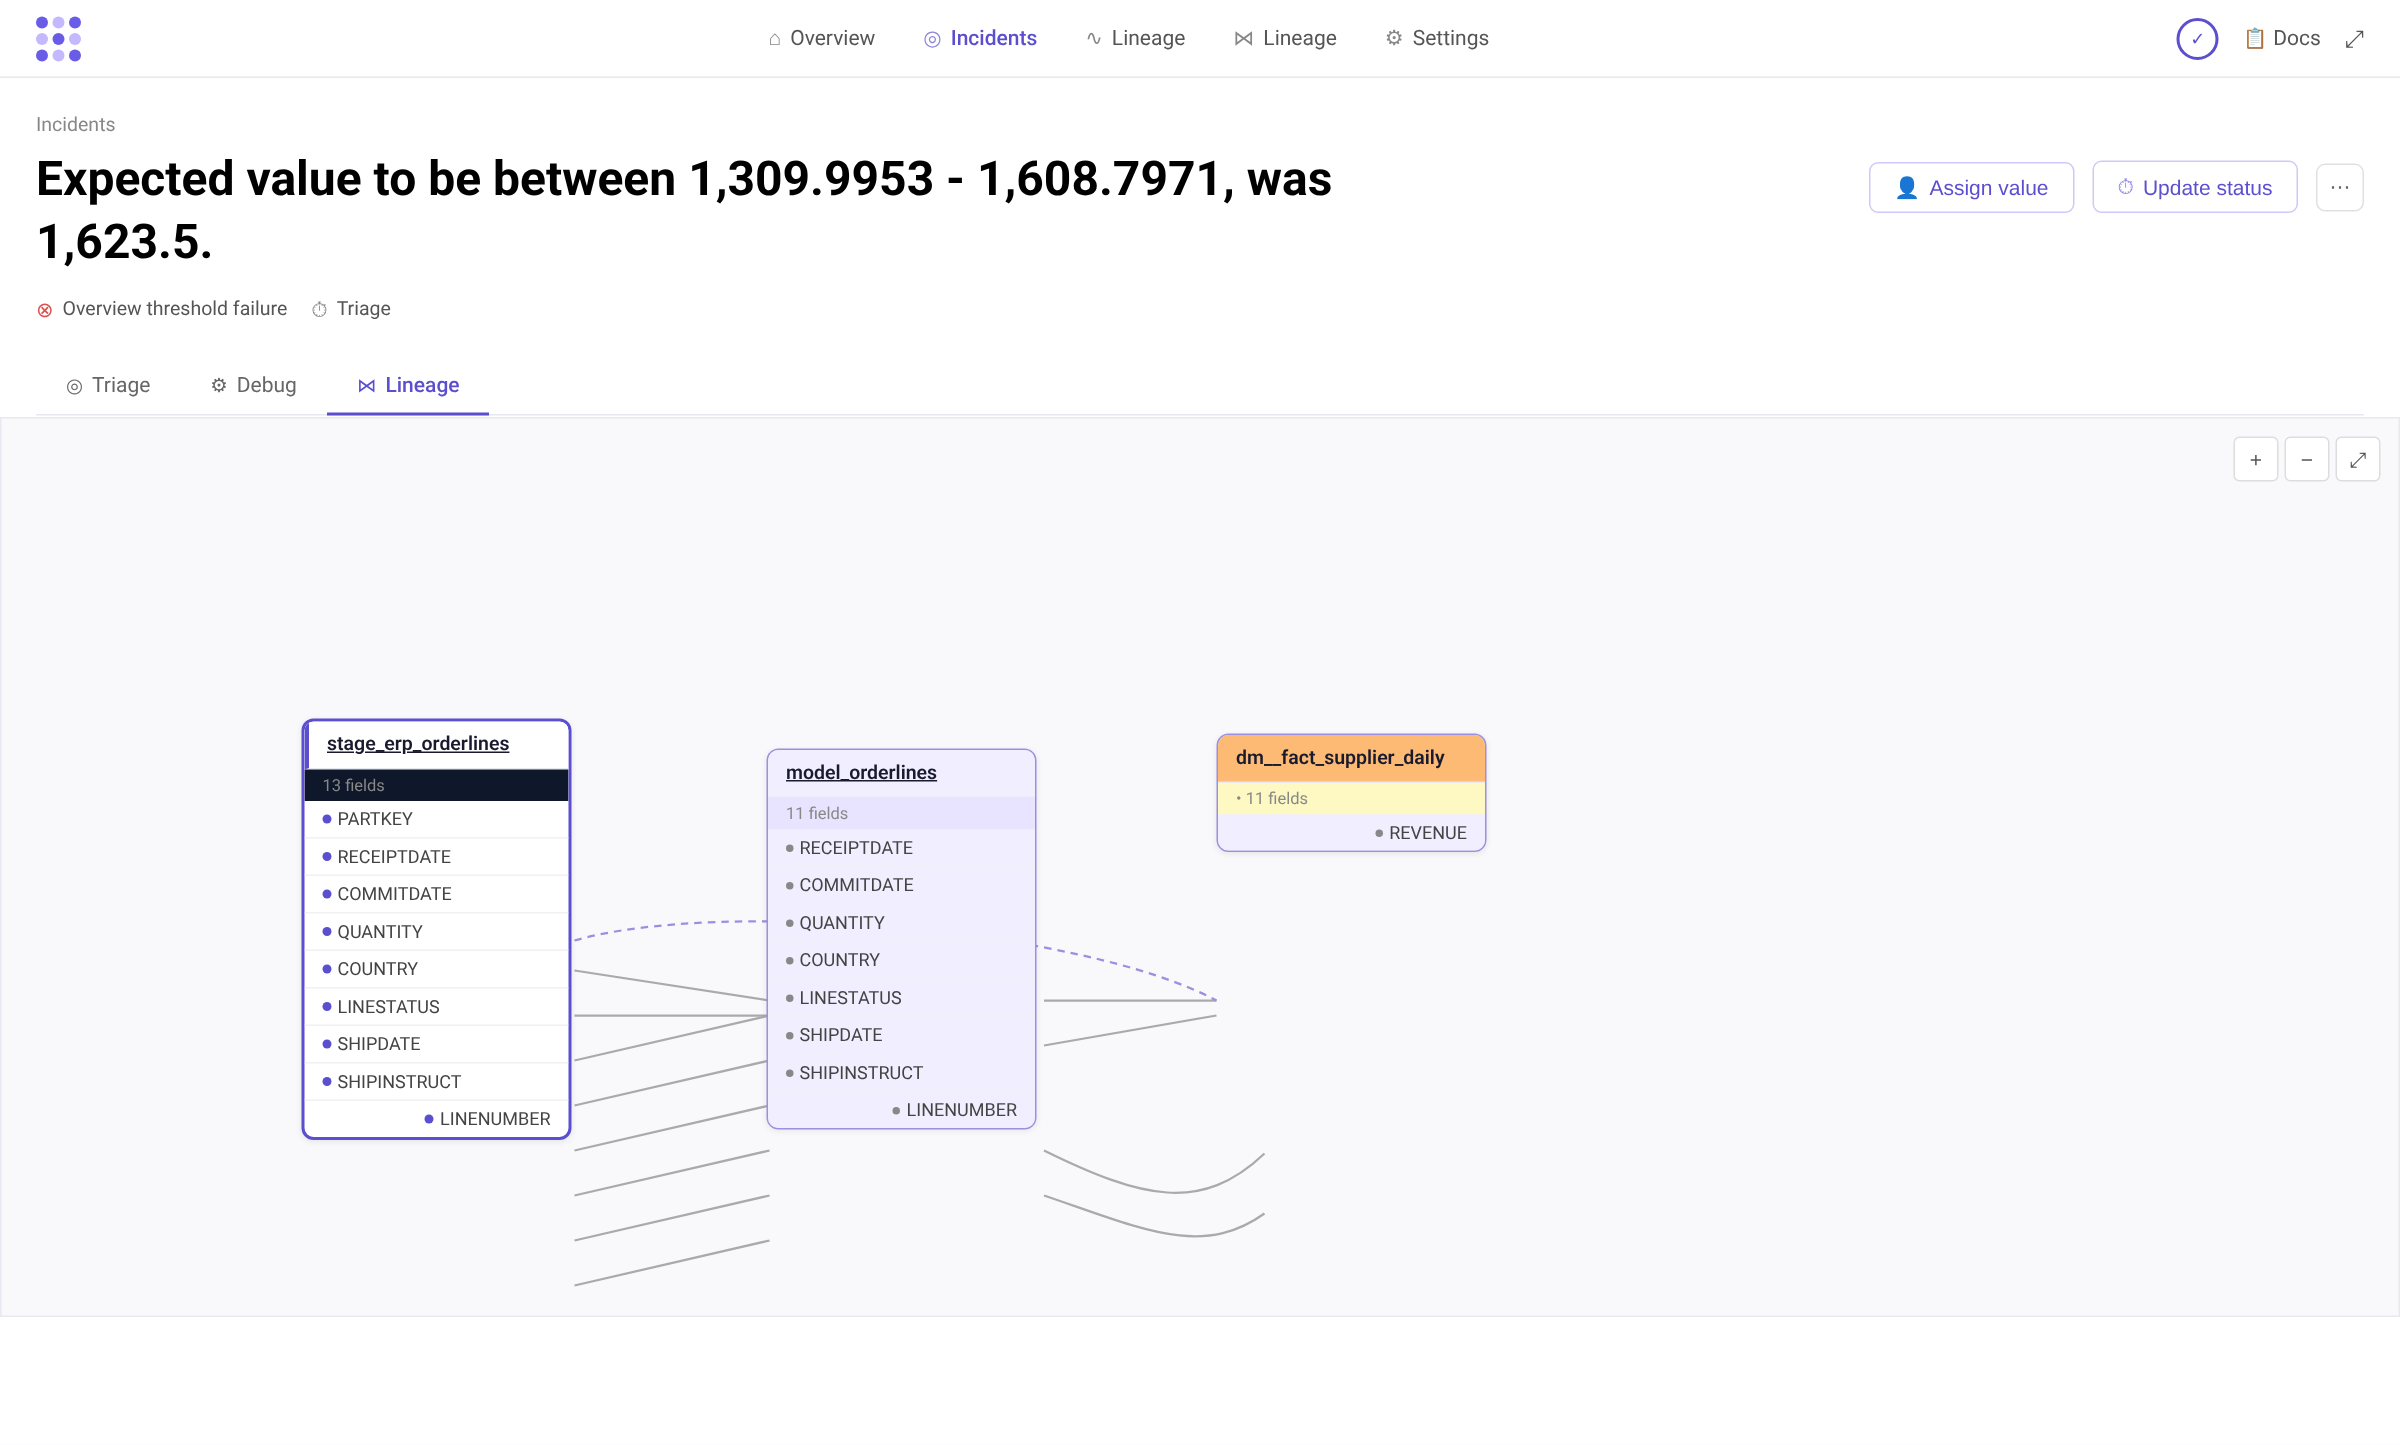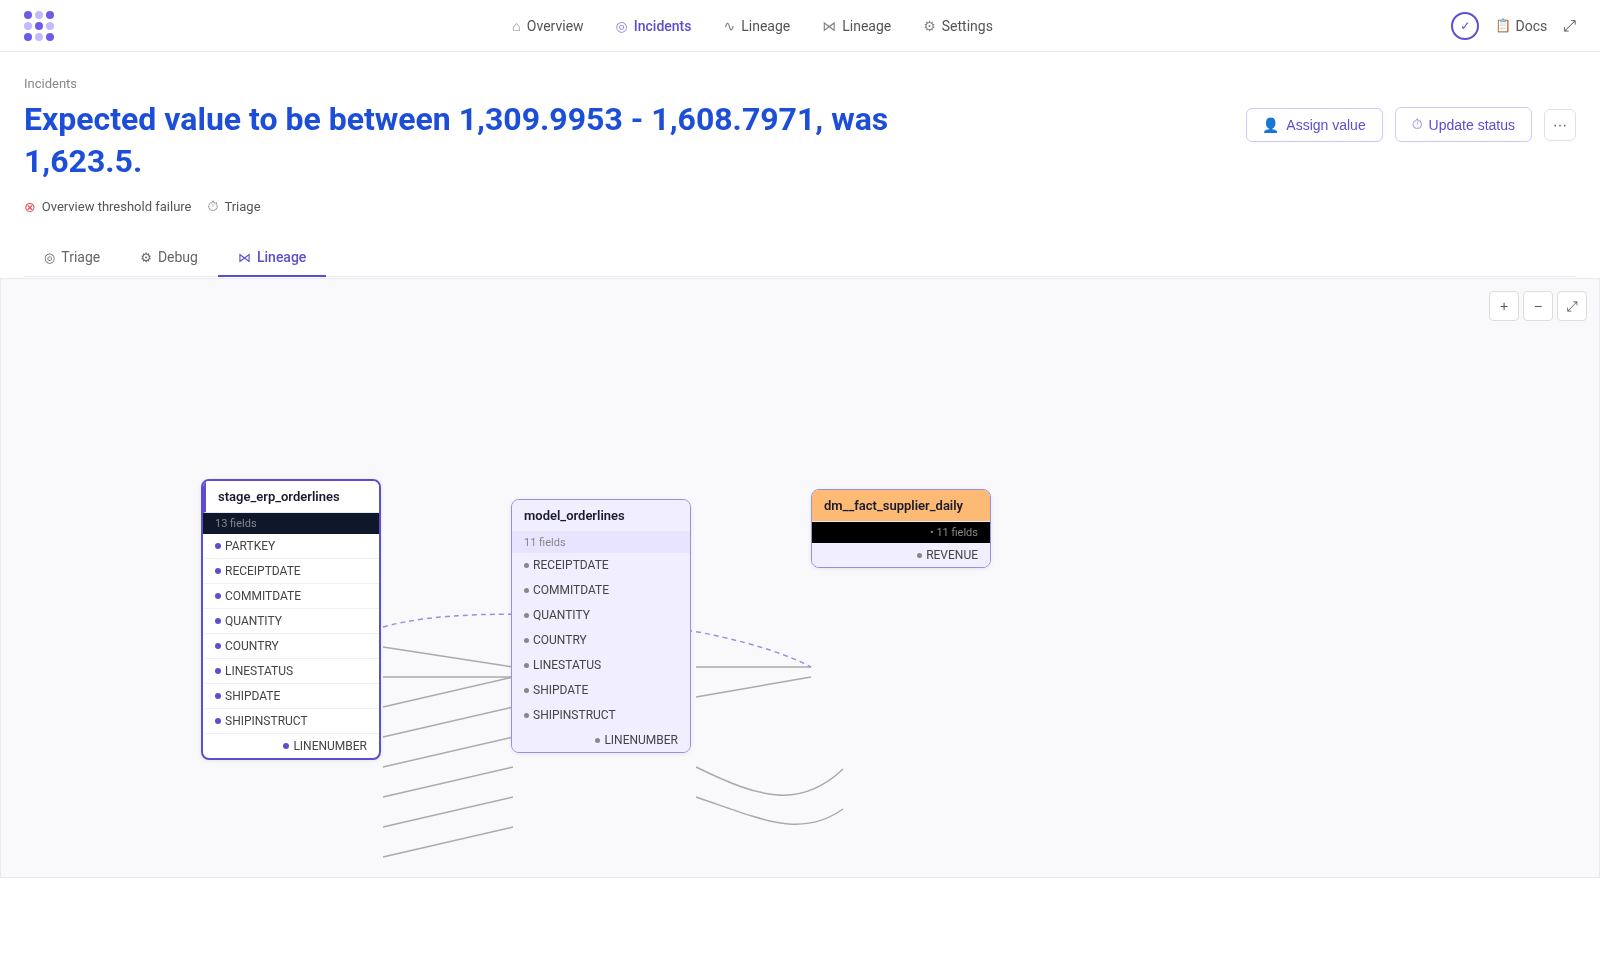--- a/index.html
+++ b/index.html
@@ -30,21 +30,21 @@
       display: flex; align-items: center; justify-content: center; color: #5b4fcf; font-size: 12px;
     }
     .docs-link { display: flex; align-items: center; gap: 4px; color: #555; font-size: 14px; cursor: pointer; }
     .expand-btn { color: #555; font-size: 16px; cursor: pointer; }
 
     
     .content { padding: 24px 24px 0 24px; }
     .breadcrumb { font-size: 13px; color: #888; margin-bottom: 8px; }
 
     .incident-header { display: flex; align-items: flex-start; justify-content: space-between; margin-bottom: 16px; }
-    .incident-title { font-size: 32px; font-weight: 700; color: #1d4ed8; max-width: 900px; line-height: 1.3; }
+    .incident-title { font-size: 32px; font-weight: 700; color: #000000; max-width: 900px; line-height: 1.3; }
 
     .header-actions { display: flex; align-items: center; gap: 12px; flex-shrink: 0; margin-top: 8px; }
     .btn-outline {
       display: flex; align-items: center; gap: 6px; padding: 8px 16px;
       border: 1px solid #d0c8f8; border-radius: 6px; background: #fff;
       color: #5b4fcf; font-size: 14px; cursor: pointer; white-space: nowrap;
     }
     .more-btn { width: 32px; height: 32px; border: 1px solid #e0e0e0; border-radius: 6px; display: flex; align-items: center; justify-content: center; cursor: pointer; color: #666; }
 
     .incident-tags { display: flex; align-items: center; gap: 16px; margin-bottom: 24px; }
@@ -81,21 +81,21 @@
       background: #fff; border: 1px solid #c8c0f0; border-radius: 8px;
       min-width: 180px; overflow: hidden; box-shadow: 0 1px 4px rgba(0,0,0,0.08);
       position: relative;
     }
     .node-card.highlighted { border-color: #5b4fcf; border-width: 2px; }
 
     .node-header {
       padding: 8px 12px; font-weight: 600; font-size: 13px; color: #1a1a2e;
       background: #fff; border-bottom: 1px solid #e8e8f0;
     }
-    .node-header.purple-accent { border-left: 3px solid #5b4fcf; }
+    .node-header.purple-accent { border-left: 3px solid #5b4fcf; text-decoration: underline; }
     .node-fields-count { font-size: 11px; color: #888; font-weight: 400; padding: 4px 12px; background: #0f172a; }
 
     .node-field {
       padding: 5px 12px; font-size: 12px; color: #444; border-bottom: 1px solid #f0f0f5;
       display: flex; align-items: center; gap: 4px;
     }
     .node-field:last-child { border-bottom: none; justify-content: flex-end; }
     .field-dot { width: 6px; height: 6px; border-radius: 50%; background: #5b4fcf; flex-shrink: 0; }
     .field-dot.small { width: 5px; height: 5px; background: #888; }
 
@@ -248,33 +248,33 @@
     <div class="node-field"><span class="field-dot"></span>COMMITDATE</div>
     <div class="node-field"><span class="field-dot"></span>QUANTITY</div>
     <div class="node-field"><span class="field-dot"></span>COUNTRY</div>
     <div class="node-field"><span class="field-dot"></span>LINESTATUS</div>
     <div class="node-field"><span class="field-dot"></span>SHIPDATE</div>
     <div class="node-field"><span class="field-dot"></span>SHIPINSTRUCT</div>
     <div class="node-field"><span class="field-dot"></span>LINENUMBER</div>
   </div>
 
   <div class="node-card node-model" style="background:#f0eeff; border-color:#9b8fe0;">
-    <div class="node-header" style="background:#f0eeff;">model_orderlines</div>
+    <div class="node-header" style="background:#f0eeff;text-decoration:underline;">model_orderlines</div>
     <div class="node-fields-count" style="background:#e8e3ff;">11 fields</div>
     <div class="node-field" style="background:#f0eeff;"><span class="field-dot small"></span>RECEIPTDATE</div>
     <div class="node-field" style="background:#f0eeff;"><span class="field-dot small"></span>COMMITDATE</div>
     <div class="node-field" style="background:#f0eeff;"><span class="field-dot small"></span>QUANTITY</div>
     <div class="node-field" style="background:#f0eeff;"><span class="field-dot small"></span>COUNTRY</div>
     <div class="node-field" style="background:#f0eeff;"><span class="field-dot small"></span>LINESTATUS</div>
     <div class="node-field" style="background:#f0eeff;"><span class="field-dot small"></span>SHIPDATE</div>
     <div class="node-field" style="background:#f0eeff;"><span class="field-dot small"></span>SHIPINSTRUCT</div>
     <div class="node-field" style="background:#f0eeff;"><span class="field-dot small"></span>LINENUMBER</div>
   </div>
 
   <div class="node-card node-dm-fact-supplier" style="background:#f0eeff; border-color:#9b8fe0;">
     <div class="node-header" style="background:#fdba74;">dm__fact_supplier_daily</div>
-    <div class="node-fields-count" style="background:#000000;text-align:right;">
+    <div class="node-fields-count" style="background:#fef9c3;">
       <span>• </span><span>11 fields</span>
     </div>
     <div class="node-field" style="background:#f0eeff;"><span class="field-dot small"></span>REVENUE</div>
   </div>
 
 </div>
 
 </body></html>

